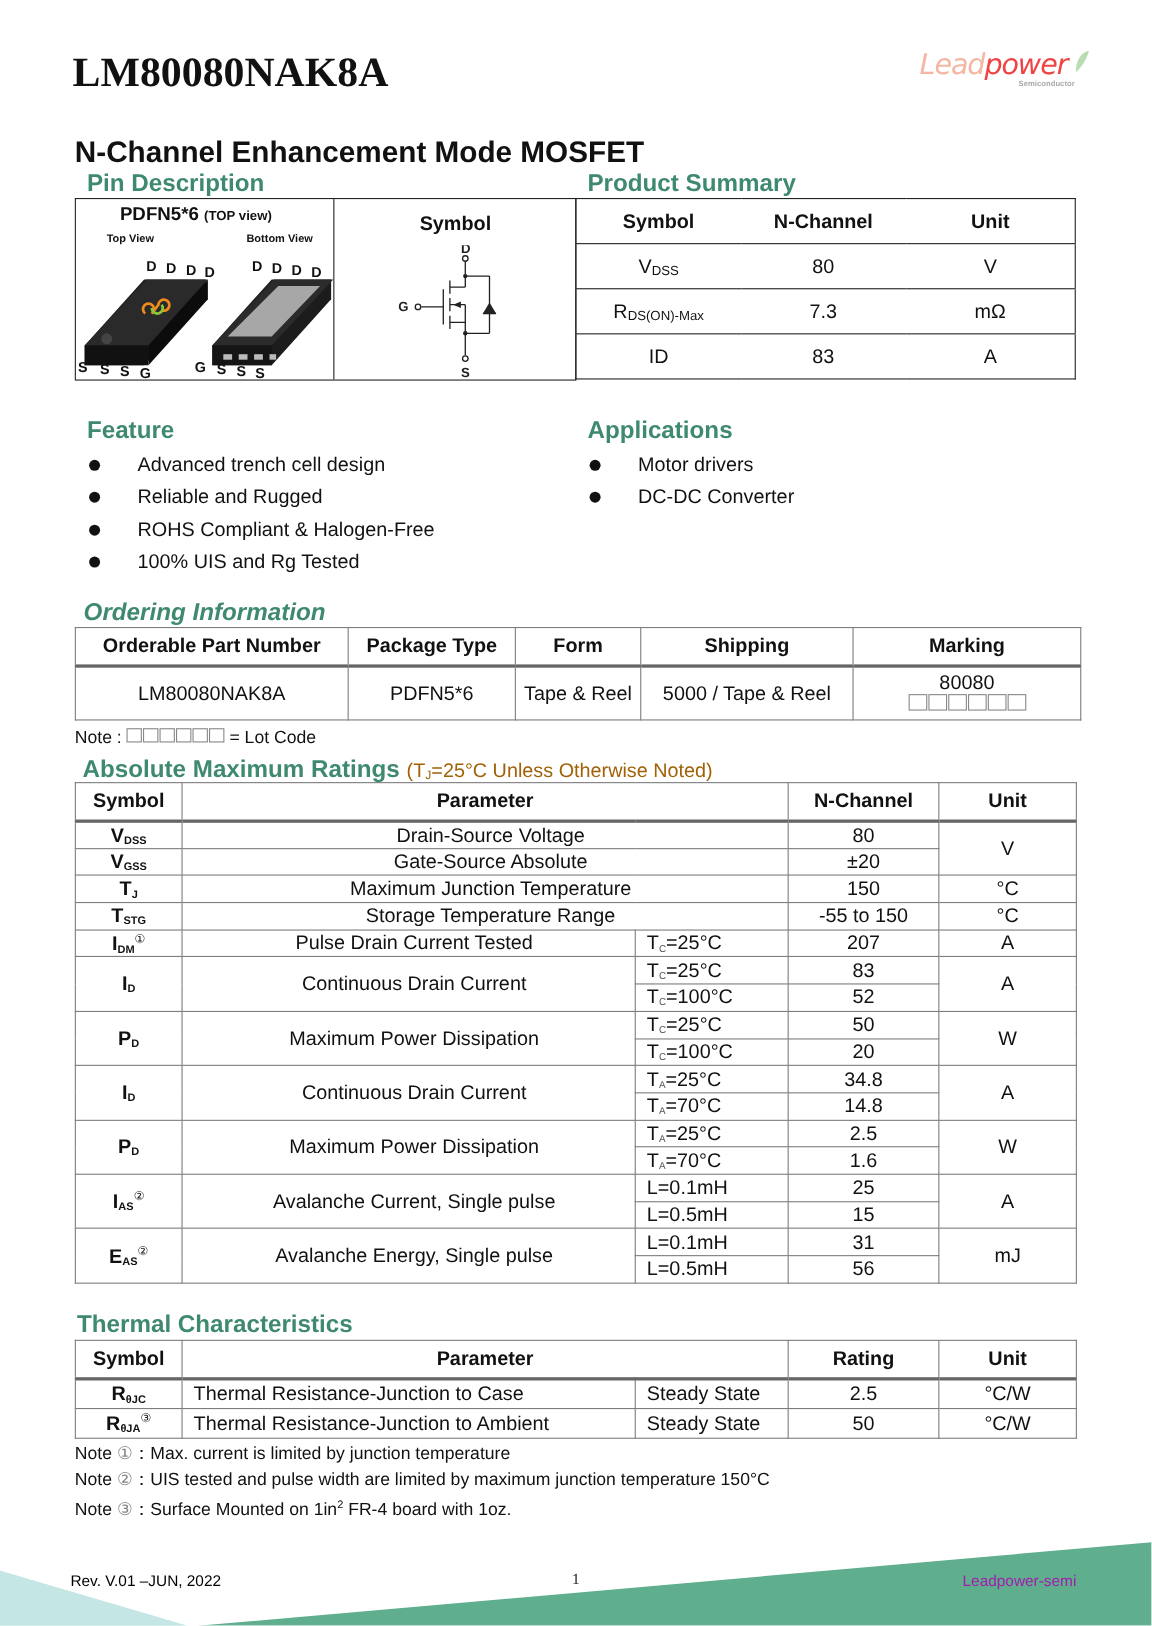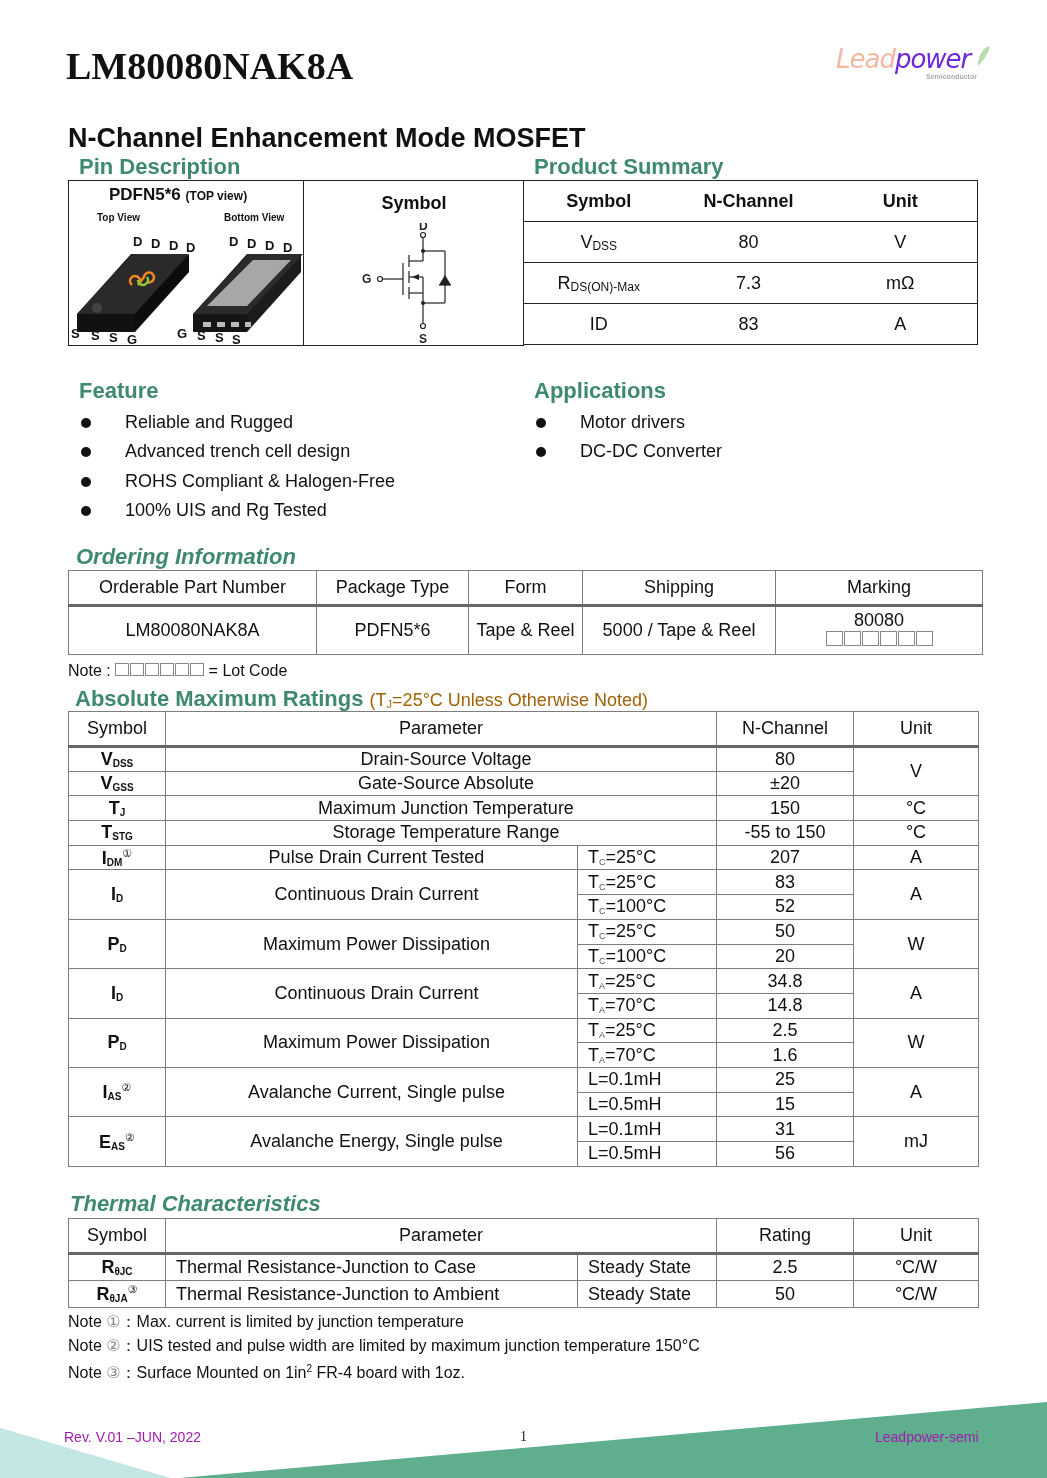--- a/index.html
+++ b/index.html
@@ -3,31 +3,31 @@
 <meta charset="utf-8">
 <style>
   * { box-sizing: border-box; margin: 0; padding: 0; }
   html, body { width: 1047px; height: 1478px; background: #fff; overflow: hidden; }
   body { position: relative; font-family: "Liberation Sans", sans-serif; color: #111; }
 
   .part-title { position: absolute; left: 66px; top: 44px; font-family: "Liberation Serif", serif; font-weight: bold; font-size: 38px; letter-spacing: 0px; color: #111; }
   .logo { position: absolute; left: 836px; top: 44px; width: 160px; height: 40px; }
   .logo .word { font-family: "DejaVu Sans", sans-serif; font-style: italic; font-size: 26px; letter-spacing: -1px; }
   .logo .lead { color: #f3b7a3; }
-  .logo .power { color: #6d28d9; }
+  .logo .power { color: #ef4444; }
   .logo .semi { position: absolute; left: 90px; top: 29px; font-size: 7px; color: #aaa; font-weight: bold; }
 
   .doc-title { position: absolute; left: 68px; top: 123px; font-size: 27px; font-weight: bold; color: #111; }
   .sec { position: absolute; font-size: 22px; font-weight: bold; color: #3f8a6e; }
   .sec .sub { font-size: 18px; font-weight: normal; color: #a16207; }
   .sec .sub sub { font-size: 11px; vertical-align: -2px; }
 
   table { border-collapse: collapse; position: absolute; font-size: 18px; }
   td, th { border: 1px solid #7d7d7d; text-align: center; vertical-align: middle; }
-  th { font-weight: normal; }
+  th { font-weight: bold; }
 
   
   .pin-box { position: absolute; left: 68px; top: 180px; width: 456px; height: 166px; border: 1.5px solid #222; }
   .pin-box .divider { position: absolute; left: 234px; top: 0; width: 1px; height: 100%; background: #222; }
   .pkg-title { position: absolute; left: 40px; top: 4px; font-size: 17px; font-weight: bold; }
   .pkg-title .small { font-size: 12px; }
   .view-label { position: absolute; font-size: 10px; font-weight: bold; top: 31px; }
   .sym-title { position: absolute; left: 234px; width: 222px; top: 12px; text-align: center; font-size: 18px; font-weight: bold; }
 
   
@@ -67,21 +67,21 @@
   .th-table th { height: 35px; font-size: 18px; border-bottom: 3px solid #666; }
   .th-table td { height: 27px; font-size: 18px; }
   .th-table td.param, .th-table td.cond { text-align: left; padding-left: 10px; }
 
   .notes { position: absolute; left: 68px; top: 1310px; font-size: 16px; }
   .notes div { height: 23.5px; line-height: 23px; }
   .notes .circ { color: #888; }
   .notes sup { font-size: 10px; }
 
   .footer-shape { position: absolute; left: 0; top: 1390px; width: 1047px; height: 88px; }
-  .rev { position: absolute; left: 64px; top: 1429px; font-size: 14px; color: #a21caf; }
+  .rev { position: absolute; left: 64px; top: 1429px; font-size: 14px; color: #000000; }
   .page-num { position: absolute; left: 520px; top: 1429px; font-size: 14px; font-family: "Liberation Serif", serif; color: #222; }
   .brand-foot { position: absolute; left: 875px; top: 1429px; font-size: 14px; color: #a21caf; }
 </style>
 </head>
 <body>
 
 <div class="part-title">LM80080NAK8A</div>
 <div class="logo">
   <span class="word lead">Lead</span><span class="word power">power</span>
   <svg style="position:absolute;left:138px;top:0" width="18" height="24" viewBox="0 0 18 24">
@@ -197,22 +197,22 @@
   <tr>
     <td><span>ID</span></td>
     <td>83</td>
     <td>A</td>
   </tr>
 </tbody>
   </table>
 
 <div class="sec" style="left:79px;top:378px;">Feature</div>
 <ul class="blist" style="left:79px;top:408px;">
+  <li>Advanced trench cell design</li>
   <li>Reliable and Rugged</li>
-  <li>Advanced trench cell design</li>
   <li>ROHS Compliant &amp; Halogen-Free</li>
   <li>100% UIS and Rg Tested</li>
 </ul>
 <div class="sec" style="left:534px;top:378px;">Applications</div>
 <ul class="blist" style="left:534px;top:408px;">
   <li>Motor drivers</li>
   <li>DC-DC Converter</li>
 </ul>
 
 <div class="sec" style="left:76px;top:544px;font-style:italic;">Ordering Information</div>
@@ -368,21 +368,21 @@
     <td>31</td>
     <td rowspan="2">mJ</td>
   </tr>
   <tr>
     <td class="cond">L=0.5mH</td>
     <td>56</td>
   </tr>
 </tbody>
   </table>
 
-<div class="sec" style="left:70px;top:1191px;font-style:italic;">Thermal Characteristics</div>
+<div class="sec" style="left:70px;top:1191px;">Thermal Characteristics</div>
 <table class="th-table">
   <tbody>
       <tr>
     <th style="width:97px">Symbol</th>
     <th colspan="2">Parameter</th>
     <th style="width:137px">Rating</th>
     <th style="width:125px">Unit</th>
   </tr>
   <tr>
     <td class="sym"><span>R</span><sub>θJC</sub></td>

